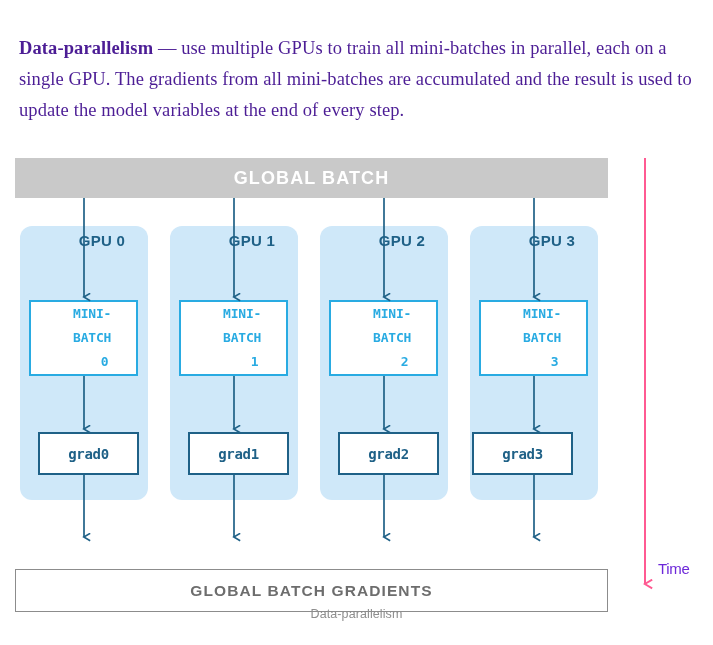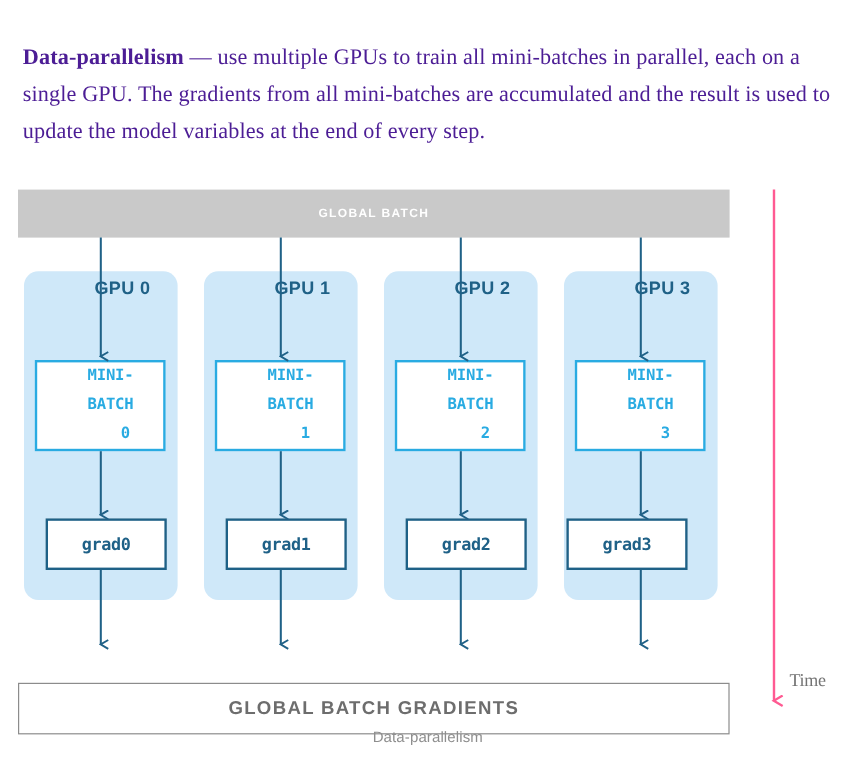--- a/index.html
+++ b/index.html
@@ -48,21 +48,21 @@
     top: 18px;
     width: 593px;
     height: 40px;
     background: #c9c9c9;
     display: flex;
     align-items: center;
     justify-content: center;
   }
   .global-bar-label {
     color: #ffffff;
-    font-size: 10px;
+    font-size: 18px;
     font-weight: bold;
     letter-spacing: 1.1px;
   }
 
   
   .gpu-col {
     position: absolute;
     top: 86px;
     width: 128px;
     height: 274px;
@@ -170,23 +170,23 @@
     width: 713px;
     height: 505px;
     pointer-events: none;
   }
 
   
   .time-label {
     position: absolute;
     left: 658px;
     top: 420px;
-    font-family: Liberation Serif, serif;
+    font-family: Liberation Sans, sans-serif;
     font-size: 15px;
-    color: #737373;
+    color: #6d28d9;
     letter-spacing: -0.3px;
   }
 
   
   #caption {
     position: absolute;
     left: 0;
     top: 607px;
     width: 713px;
     text-align: center;

